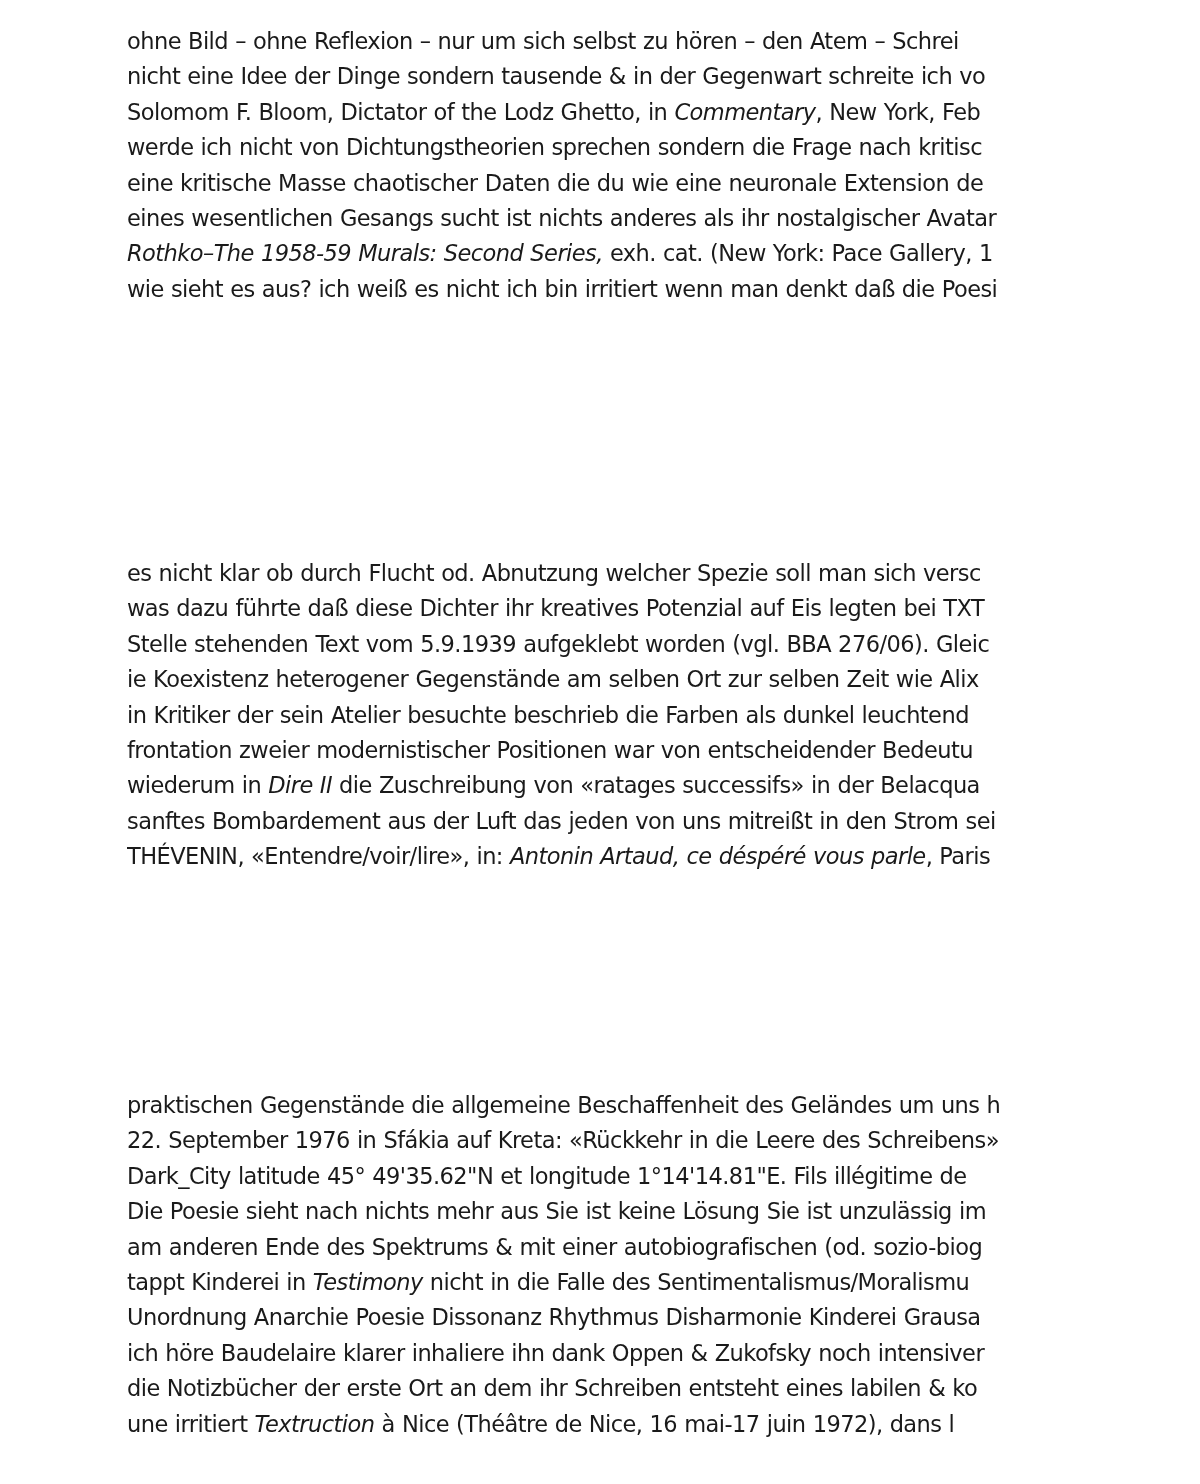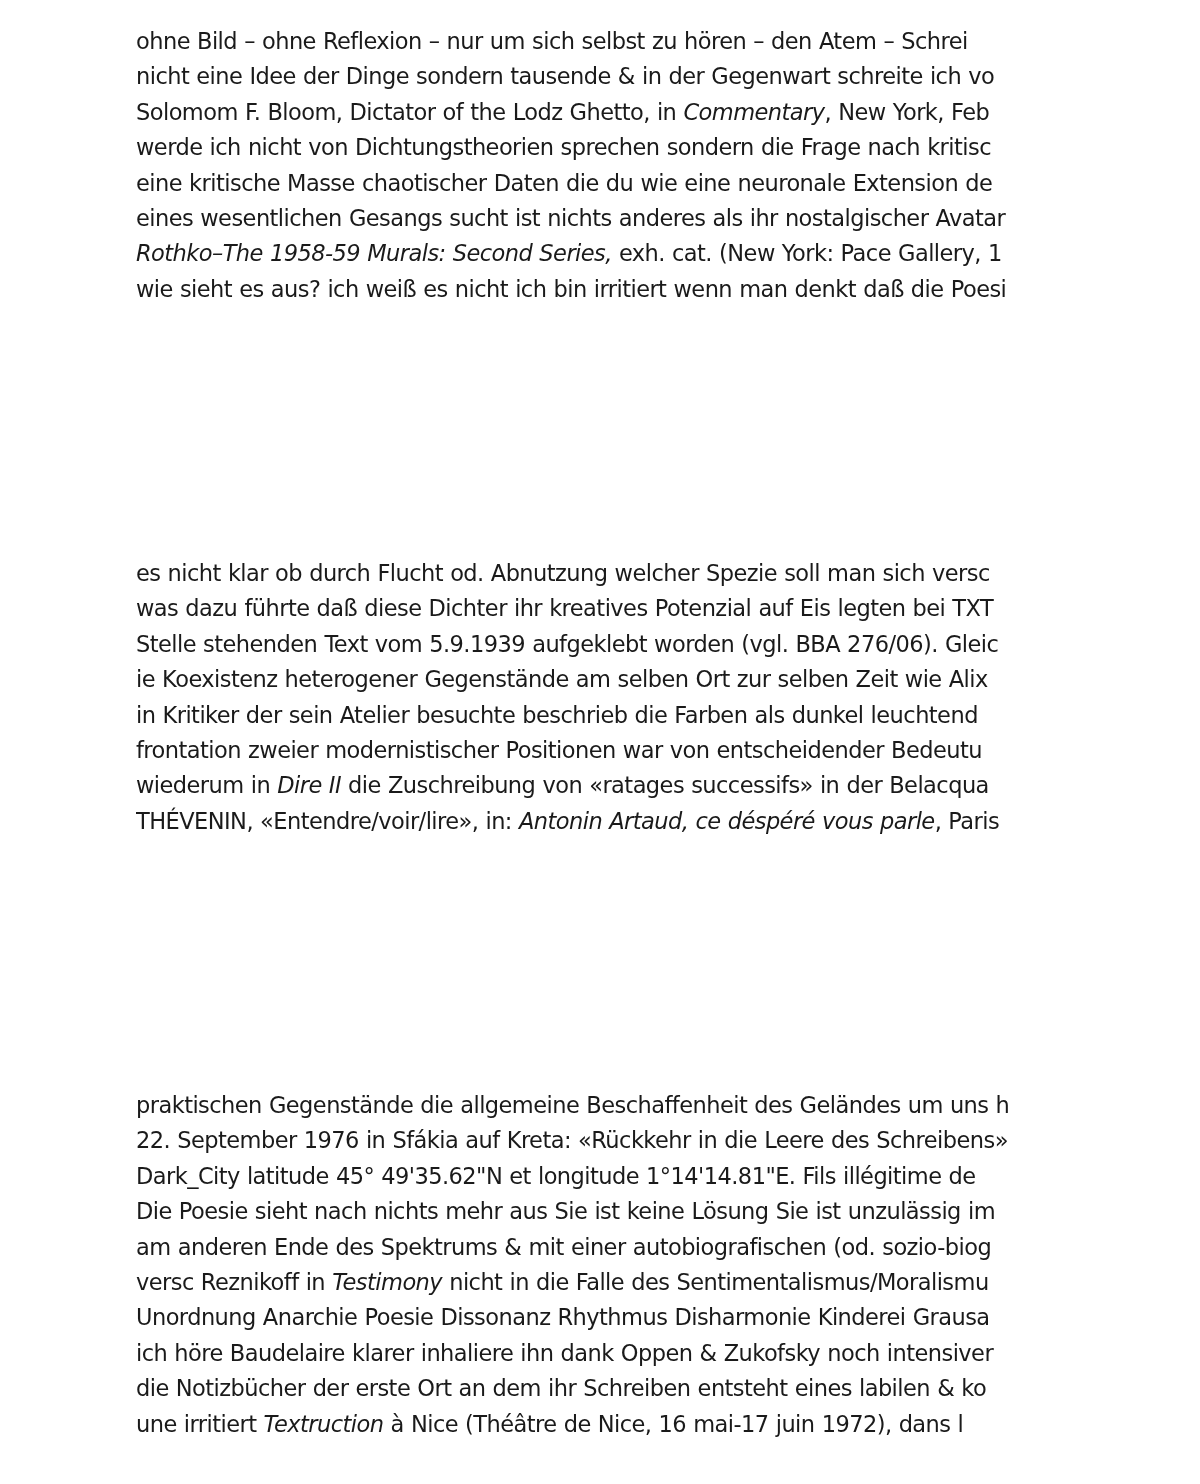--- a/index.html
+++ b/index.html
@@ -10,21 +10,21 @@
     body {
       width: 1200px;
       height: 1484px;
       position: relative;
       overflow: hidden;
       color: #1a1a1a;
       font-family: "DejaVu Sans", sans-serif;
     }
     .block {
       position: absolute;
-      left: 136px;
+      left: 127px;
       width: 940px;
       overflow: hidden;
     }
     .line {
       height: 35.4px;
       line-height: 35.4px;
       font-size: 22.5px;
       white-space: nowrap;
       overflow: hidden;
       letter-spacing: -0.55px;
@@ -51,26 +51,27 @@
     <div class="line"><span>wie sieht es aus? ich weiß es nicht ich bin irritiert wenn man denkt daß die Poesi</span></div>
   </div>
 <div id="block-2" class="block">
     <div class="line"><span>es nicht klar ob durch Flucht od. Abnutzung welcher Spezie soll man sich versc</span></div>
     <div class="line"><span>was dazu führte daß diese Dichter ihr kreatives Potenzial auf Eis legten bei TXT</span></div>
     <div class="line"><span>Stelle stehenden Text vom 5.9.1939 aufgeklebt worden (vgl. BBA 276/06). Gleic</span></div>
     <div class="line"><span>ie Koexistenz heterogener Gegenstände am selben Ort zur selben Zeit wie Alix</span></div>
     <div class="line"><span>in Kritiker der sein Atelier besuchte beschrieb die Farben als dunkel leuchtend</span></div>
     <div class="line"><span>frontation zweier modernistischer Positionen war von entscheidender Bedeutu</span></div>
     <div class="line"><span>wiederum in </span><em>Dire II</em><span>  die Zuschreibung von «ratages successifs» in der Belacqua</span></div>
+    <div class="line"><span>sanftes Bombardement aus der Luft das jeden von uns mitreißt in den Strom sei</span></div>
     <div class="line"><span>THÉVENIN, «Entendre/voir/lire», in: </span><em>Antonin Artaud, ce déspéré vous parle</em><span>, Paris</span></div>
   </div>
 <div id="block-3" class="block">
     <div class="line"><span>praktischen Gegenstände die allgemeine Beschaffenheit des Geländes um uns h</span></div>
     <div class="line"><span>22. September 1976 in Sfákia auf Kreta: «Rückkehr in die Leere des Schreibens»</span></div>
     <div class="line"><span>Dark_City latitude 45° 49'35.62"N et longitude 1°14'14.81"E. Fils illégitime de</span></div>
     <div class="line"><span>Die Poesie sieht nach nichts mehr aus Sie ist keine Lösung Sie ist unzulässig im</span></div>
     <div class="line"><span>am anderen Ende des Spektrums &amp; mit einer autobiografischen (od. sozio-biog</span></div>
-    <div class="line"><span>versc Reznikoff in </span><em>Testimony</em><span> nicht in die Falle des Sentimentalismus/Moralismu</span></div>
+    <div class="line"><span>tappt Kinderei in </span><em>Testimony</em><span> nicht in die Falle des Sentimentalismus/Moralismu</span></div>
     <div class="line"><span>Unordnung Anarchie Poesie Dissonanz Rhythmus Disharmonie Kinderei Grausa</span></div>
     <div class="line"><span>ich höre Baudelaire klarer inhaliere ihn dank Oppen &amp; Zukofsky noch intensiver</span></div>
     <div class="line"><span>die Notizbücher der erste Ort an dem ihr Schreiben entsteht eines labilen &amp; ko</span></div>
     <div class="line"><span>une irritiert </span><em>Textruction</em><span> à Nice (Théâtre de  Nice, 16 mai-17 juin 1972), dans l</span></div>
   </div>
 
 </body></html>

